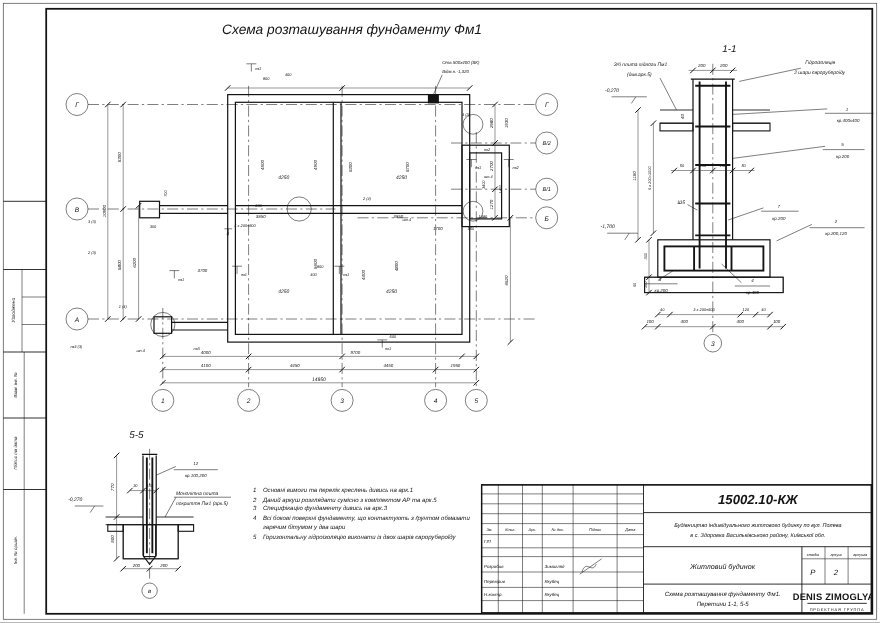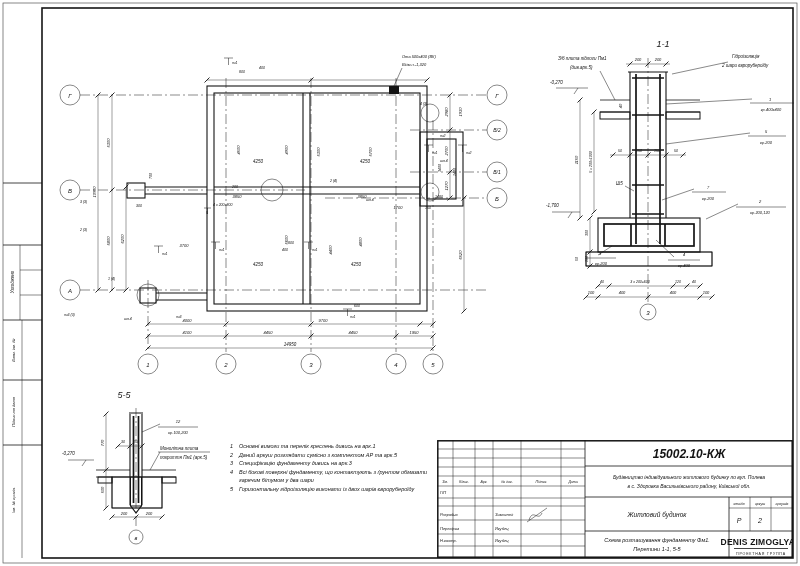--- a/index.html
+++ b/index.html
@@ -308,20 +308,21 @@
       <text class="f4 m" x="178" y="423">12</text>
       <text class="f4 m" x="178" y="434">кр.100,200</text>
       <path class="thin" d="M150 470 L160 452 M158 452 H210"></path>
       <text class="f45" x="160" y="450">Монолітна плита</text>
       <text class="f45" x="160" y="459">покриття Пм1 (арк.5)</text>
       <circle class="thin" cx="136" cy="537" r="7"></circle>
       <text class="f55 m" x="136" y="539.5">в</text>
     </g>
   </svg>
 
+  <div class="plan-title">Схема розташування фундаменту Фм1</div>
 
   <div class="notes">
     <div class="note-row">
         <span class="n">1</span>
         <span>Основні вимоги та перелік креслень дивись на арк.1</span>
       </div>
     <div class="note-row">
         <span class="n">2</span>
         <span>Даний аркуш розглядати сумісно з комплектом АР та арк.5</span>
       </div>

